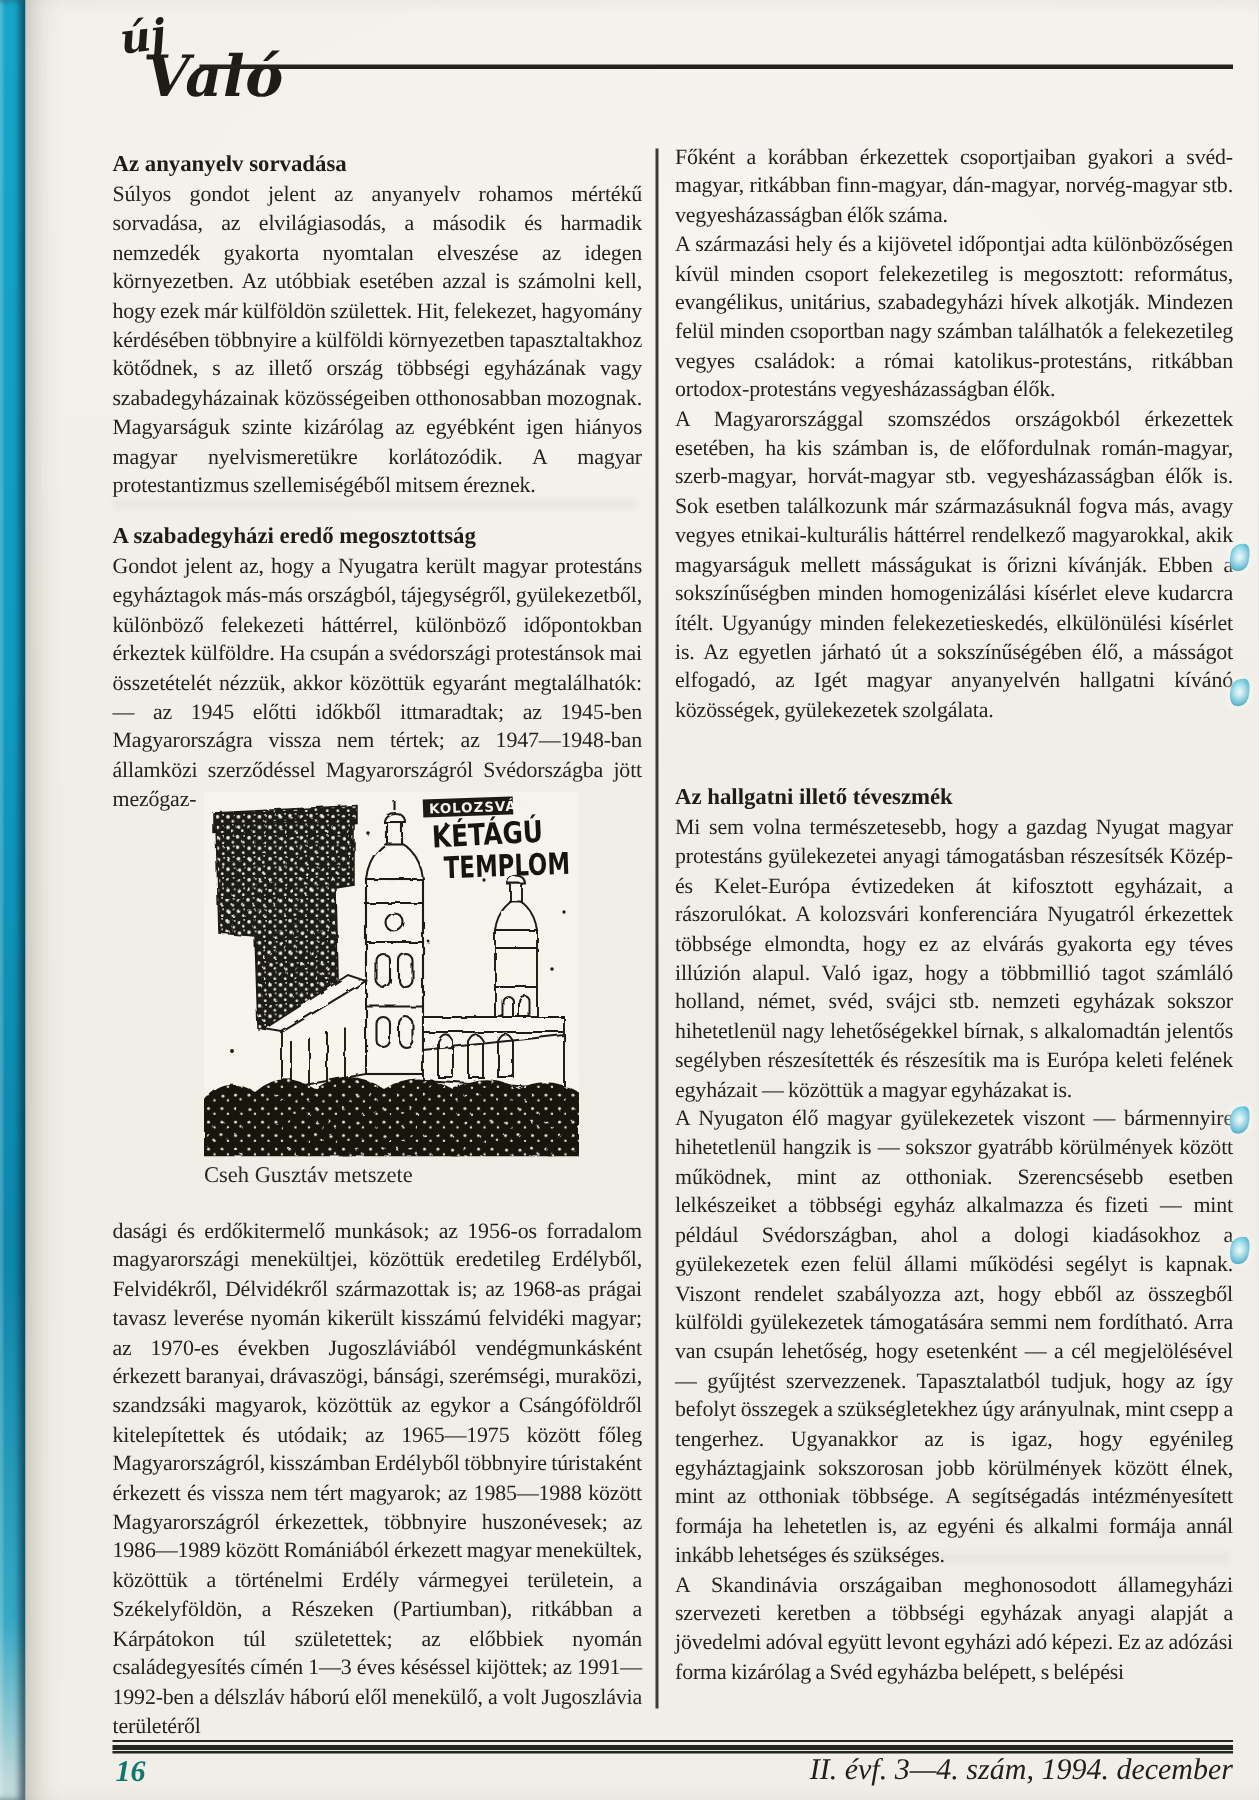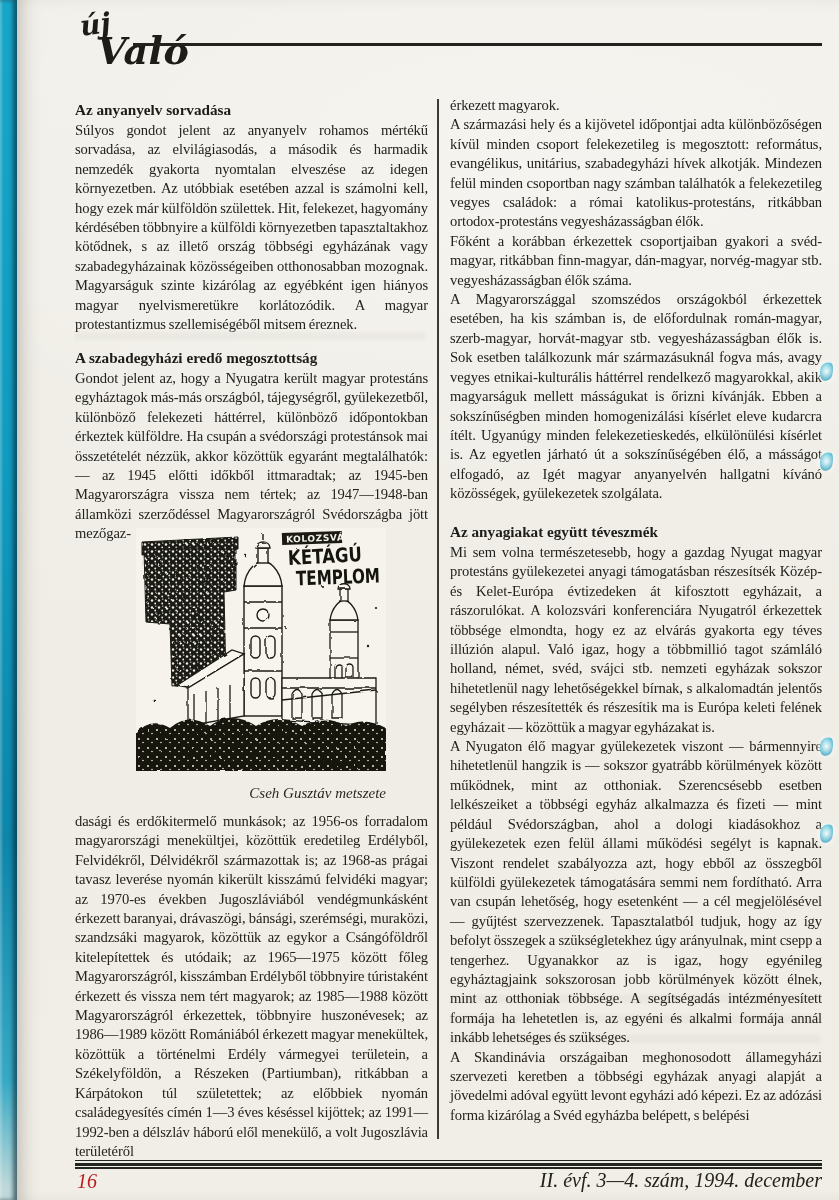--- a/index.html
+++ b/index.html
@@ -41,28 +41,28 @@
     margin:0;font-size:14.6px;line-height:19.4px;text-align:justify;
     letter-spacing:-.1px;word-spacing:-.6px;color:#24221d;
   }
   h3.head{
     margin:0 0 1px 0;font-size:15.2px;line-height:20px;font-weight:bold;color:#1e1c17;
   }
   .gap-top{margin-top:18px;}
   
   .figure{position:absolute;left:136px;top:528px;width:250px;}
   .caption{
-    text-align:right;font-style:italic;font-size:15px;margin-top:10px;color:#2a2822;
+    text-align:left;font-size:15px;color:#2a2822;
   }
   
   .footer-rule{
     position:absolute;left:75px;top:1160px;width:747px;height:9px;
     background:linear-gradient(180deg,#23251f 0 1.5px,rgba(0,0,0,0) 1.5px 3.5px,#23251f 3.5px 6.5px,rgba(0,0,0,0) 6.5px 7.5px,#23251f 7.5px 9px);
   }
-  .page-num{position:absolute;left:77px;top:1170px;font-size:20px;font-weight:normal;font-style:italic;color:#b91c1c;}
+  .page-num{position:absolute;left:77px;top:1170px;font-size:20px;font-weight:bold;font-style:italic;color:#0f766e;}
   .issue{position:absolute;right:17px;top:1169px;font-size:20px;font-style:italic;color:#22211b;}
   
   .drop{
     position:absolute;left:820px;width:13px;height:19px;
     background:radial-gradient(ellipse at 35% 30%,#3fc6e2 0%,#149ec2 45%,#0a7fa2 100%);
     border-radius:62% 38% 55% 45% / 42% 62% 38% 58%;
     transform:rotate(15deg);
   }
   .drop::before{
     content:"";position:absolute;left:-5px;top:-4px;width:23px;height:27px;border-radius:50%;
@@ -189,28 +189,27 @@
     </g>
   </svg>
   <figcaption class="caption">Cseh Gusztáv metszete</figcaption>
 </figure>
 
 <div class="block w-left" style="top:812px;">
   <p class="body">dasági és erdőkitermelő munkások; az 1956-os forradalom magyarországi menekültjei, közöttük eredetileg Erdélyből, Felvidékről, Délvidékről származottak is; az 1968-as prágai tavasz leverése nyomán kikerült kisszámú felvidéki magyar; az 1970-es években Jugoszláviából vendégmunkásként érkezett baranyai, drávaszögi, bánsági, szerémségi, muraközi, szandzsáki magyarok, közöttük az egykor a Csángóföldről kitelepítettek és utódaik; az 1965—1975 között főleg Magyarországról, kisszámban Erdélyből többnyire túristaként érkezett és vissza nem tért magyarok; az 1985—1988 között Magyarországról érkezettek, többnyire huszonévesek; az 1986—1989 között Romániából érkezett magyar menekültek, közöttük a történelmi Erdély vármegyei területein, a Székelyföldön, a Részeken (Partiumban), ritkábban a Kárpátokon túl születettek; az előbbiek nyomán családegyesítés címén 1—3 éves késéssel kijöttek; az 1991—1992-ben a délszláv háború elől menekülő, a volt Jugoszlávia területéről</p>
 </div>
 
 <div class="block w-right" style="top:96px;">
-  <p class="body">érkezett magyarok.</p>
+  <p class="body">Főként a korábban érkezettek csoportjaiban gyakori a svéd-magyar, ritkábban finn-magyar, dán-magyar, norvég-magyar stb. vegyesházasságban élők száma.</p>
   <p class="body">A származási hely és a kijövetel időpontjai adta különbözőségen kívül minden csoport felekezetileg is megosztott: református, evangélikus, unitárius, szabadegyházi hívek alkotják. Mindezen felül minden csoportban nagy számban találhatók a felekezetileg vegyes családok: a római katolikus-protestáns, ritkábban ortodox-protestáns vegyesházasságban élők.</p>
-  <p class="body">Főként a korábban érkezettek csoportjaiban gyakori a svéd-magyar, ritkábban finn-magyar, dán-magyar, norvég-magyar stb. vegyesházasságban élők száma.</p>
   <p class="body">A Magyarországgal szomszédos országokból érkezettek esetében, ha kis számban is, de előfordulnak román-magyar, szerb-magyar, horvát-magyar stb. vegyesházasságban élők is. Sok esetben találkozunk már származásuknál fogva más, avagy vegyes etnikai-kulturális háttérrel rendelkező magyarokkal, akik magyarságuk mellett másságukat is őrizni kívánják. Ebben a sokszínűségben minden homogenizálási kísérlet eleve kudarcra ítélt. Ugyanúgy minden felekezetieskedés, elkülönülési kísérlet is. Az egyetlen járható út a sokszínűségében élő, a másságot elfogadó, az Igét magyar anyanyelvén hallgatni kívánó közösségek, gyülekezetek szolgálata.</p>
 </div>
 
 <div class="block w-right" style="top:522px;">
-  <h3 class="head">Az anyagiakat együtt téveszmék</h3>
+  <h3 class="head">Az hallgatni illető téveszmék</h3>
   <p class="body">Mi sem volna természetesebb, hogy a gazdag Nyugat magyar protestáns gyülekezetei anyagi támogatásban részesítsék Közép- és Kelet-Európa évtizedeken át kifosztott egyházait, a rászorulókat. A kolozsvári konferenciára Nyugatról érkezettek többsége elmondta, hogy ez az elvárás gyakorta egy téves illúzión alapul. Való igaz, hogy a többmillió tagot számláló holland, német, svéd, svájci stb. nemzeti egyházak sokszor hihetetlenül nagy lehetőségekkel bírnak, s alkalomadtán jelentős segélyben részesítették és részesítik ma is Európa keleti felének egyházait — közöttük a magyar egyházakat is.</p>
   <p class="body">A Nyugaton élő magyar gyülekezetek viszont — bármennyire hihetetlenül hangzik is — sokszor gyatrább körülmények között működnek, mint az otthoniak. Szerencsésebb esetben lelkészeiket a többségi egyház alkalmazza és fizeti — mint például Svédországban, ahol a dologi kiadásokhoz a gyülekezetek ezen felül állami működési segélyt is kapnak. Viszont rendelet szabályozza azt, hogy ebből az összegből külföldi gyülekezetek támogatására semmi nem fordítható. Arra van csupán lehetőség, hogy esetenként — a cél megjelölésével — gyűjtést szervezzenek. Tapasztalatból tudjuk, hogy az így befolyt összegek a szükségletekhez úgy arányulnak, mint csepp a tengerhez. Ugyanakkor az is igaz, hogy egyénileg egyháztagjaink sokszorosan jobb körülmények között élnek, mint az otthoniak többsége. A segítségadás intézményesített formája ha lehetetlen is, az egyéni és alkalmi formája annál inkább lehetséges és szükséges.</p>
   <p class="body gap-top">A Skandinávia országaiban meghonosodott államegyházi szervezeti keretben a többségi egyházak anyagi alapját a jövedelmi adóval együtt levont egyházi adó képezi. Ez az adózási forma kizárólag a Svéd egyházba belépett, s belépési</p>
 </div>
 
 <div class="drop" style="top:362px;"></div>
 <div class="drop" style="top:452px;"></div>
 <div class="drop" style="top:737px;"></div>
 <div class="drop" style="top:824px;"></div>
 

